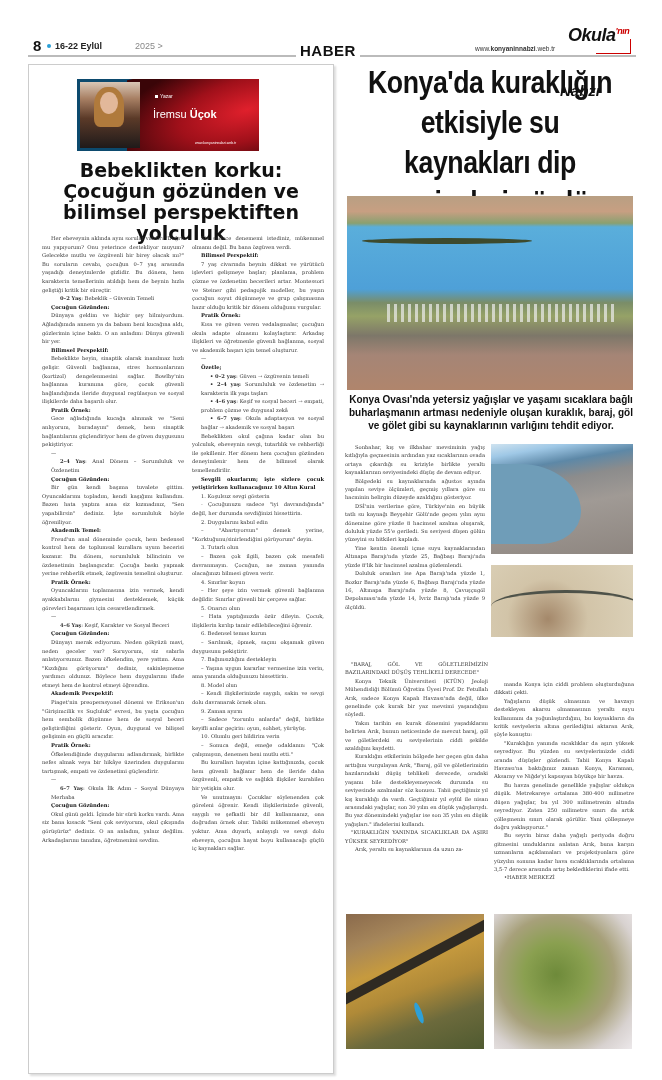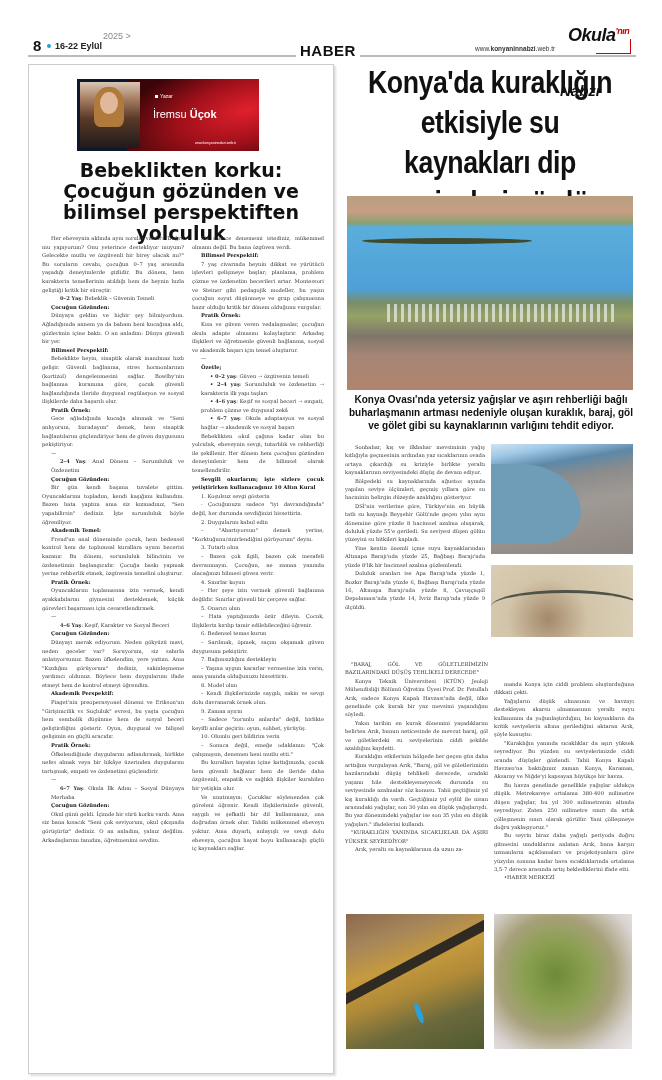--- a/index.html
+++ b/index.html
@@ -2,34 +2,34 @@
 <html><head>
 <meta charset="utf-8">
 <style>
   html,body{margin:0;padding:0;background:#fff;}
   body{width:662px;height:1080px;position:relative;overflow:hidden;font-family:"DejaVu Serif",serif;color:#222;}
   .abs{position:absolute;}
   
   #hdr-page{left:33px;top:37px;font:bold 15px "Liberation Sans",sans-serif;color:#111;}
   #hdr-dot{left:47px;top:44px;width:4px;height:4px;background:#2a9fd6;border-radius:50%;}
   #hdr-date{left:55px;top:41px;font:bold 9px "Liberation Sans",sans-serif;color:#222;text-align:center;}
-  #hdr-year{left:103px;top:31px;font:9px "Liberation Sans",sans-serif;color:#888;}
+  #hdr-year{left:103px;top:41px;font:9px "Liberation Sans",sans-serif;color:#888;padding-left:32px;}
   #hdr-line1{left:28px;top:55px;width:268px;height:2px;background:#bbb;}
   #hdr-section{left:300px;top:42px;font:bold 15px "Liberation Sans",sans-serif;color:#111;letter-spacing:.5px;}
   #hdr-line2{left:360px;top:55px;width:276px;height:2px;background:#bbb;}
   #hdr-url{left:475px;top:45px;font:6.5px "Liberation Sans",sans-serif;color:#333;}
   #hdr-url b{font-weight:bold;}
   #logo{left:560px;top:25px;width:76px;height:30px;}
   #logo .l1{position:absolute;left:8px;top:0;font:italic bold 18px "Liberation Sans",sans-serif;color:#111;letter-spacing:-.5px;}
   #logo .l1 sup{font-size:9px;color:#c00;}
   #logo .l2{position:absolute;left:0;top:14px;font:italic bold 15px "Liberation Sans",sans-serif;color:#111;margin-top:43px;}
   #logo .frame{position:absolute;left:36px;top:14px;width:34px;height:14px;border-right:1px solid #c00;border-bottom:1px solid #c00;}
   
   #col-box{left:28px;top:64px;width:304px;height:1008px;border:1px solid #ccc;box-shadow:2px 2px 2px #ddd;}
-  #author-card{left:77px;top:79px;width:182px;height:72px;background:#0f172a;overflow:hidden;}
+  #author-card{left:77px;top:79px;width:182px;height:72px;background:#0c4a6e;overflow:hidden;}
   #author-card .swoosh{position:absolute;left:50px;top:-20px;width:200px;height:110px;background:radial-gradient(ellipse at 60% 50%,#e0202c 0%,#a0101a 40%,#3a0508 80%);transform:skewY(-12deg);}
   #author-photo{position:absolute;left:3px;top:3px;width:60px;height:66px;background:linear-gradient(180deg,#d9c7b6 0%,#a88064 25%,#5b3a28 55%,#1f1a1a 100%);}
   #author-photo .face{position:absolute;left:20px;top:10px;width:18px;height:22px;border-radius:50%;background:#e2b89a;}
   #author-photo .hair{position:absolute;left:14px;top:5px;width:30px;height:40px;border-radius:45% 45% 20% 20%;background:#b07a3c;}
   #author-role{position:absolute;left:78px;top:14px;font:5px "Liberation Sans",sans-serif;color:#fff;}
   #author-role:before{content:"";display:inline-block;width:3px;height:3px;background:#fff;margin-right:2px;}
   #author-name{position:absolute;left:76px;top:29px;font:11px "Liberation Sans",sans-serif;color:#fff;}
   #author-name b{font-weight:bold;}
   #author-url{position:absolute;left:118px;top:62px;font:3.5px "Liberation Sans",sans-serif;color:#fff;}
   #left-title{left:34px;top:160px;width:294px;text-align:center;font:bold 19px/21px "DejaVu Sans",sans-serif;color:#111;}
@@ -156,21 +156,21 @@
     <p>– Sonuca değil, emeğe odaklanın: "Çok çalışmışsın, denemen beni mutlu etti."</p>
     <p>Bu kuralları hayatın içine kattığınızda, çocuk hem güvenli bağlanır hem de ileride daha özgüvenli, empatik ve sağlıklı ilişkiler kurabilen bir yetişkin olur.</p>
     <p>Ve unutmayın: Çocuklar söylenenden çok göreleni öğrenir. Kendi ilişkilerinizde güvenli, saygılı ve şefkatli bir dil kullanmanız, ona doğrudan örnek olur. Tabiki mükemmel ebeveyn yoktur. Ama duyarlı, anlayışlı ve sevgi dolu ebeveyn, çocuğun hayat boyu kullanacağı güçlü iç kaynakları sağlar.</p>
   </div>
 
 <div class="abs" id="right-title">Konya'da kuraklığın etkisiyle su kaynakları dip seviyeleri gördü</div>
 <div class="photo" id="ph-main">
     <div class="isl"></div>
     <div class="sheep"></div>
   </div>
-<div class="abs" id="right-caption">Konya Ovası'nda yetersiz yağışlar ve aşırı rehberliği bağlı buharlaşmanın artması nedeniyle oluşan kuraklık, baraj, göl ve gölet gibi su kaynaklarının varlığını tehdit ediyor.</div>
+<div class="abs" id="right-caption">Konya Ovası'nda yetersiz yağışlar ve yaşamı sıcaklara bağlı buharlaşmanın artması nedeniyle oluşan kuraklık, baraj, göl ve gölet gibi su kaynaklarının varlığını tehdit ediyor.</div>
 <div class="rc" id="rc1">
     <p>Sonbahar, kış ve ilkbahar mevsiminin yağış kıtlığıyla geçmesinin ardından yaz sıcaklarının ovada ortaya çıkardığı su kriziyle birlikte yeraltı kaynaklarının seviyesindeki düşüş de devam ediyor.</p>
     <p>Bölgedeki su kaynaklarında ağustos ayında yapılan seviye ölçümleri, geçmiş yıllara göre su hacminin belirgin düzeyde azaldığını gösteriyor.</p>
     <p>DSİ'nin verilerine göre, Türkiye'nin en büyük tatlı su kaynağı Beyşehir Gölü'nde geçen yılın aynı dönemine göre yüzde 8 hacimsel azalma oluşarak, doluluk yüzde 55'e geriledi. Su seviyesi düşen gölün yüzeyini su bitkileri kapladı.</p>
     <p>Yine kentin önemli içme suyu kaynaklarından Altınapa Barajı'nda yüzde 25, Bağbaşı Barajı'nda yüzde 8'lik bir hacimsel azalma gözlemlendi.</p>
     <p>Doluluk oranları ise Apa Barajı'nda yüzde 1, Bozkır Barajı'nda yüzde 6, Bağbaşı Barajı'nda yüzde 16, Altınapa Barajı'nda yüzde 8, Çavuşçugöl Depolaması'nda yüzde 14, İvriz Barajı'nda yüzde 9 ölçüldü.</p>
   </div>
 <div class="photo" id="ph-r1">
     <div class="water"></div>
   </div>

